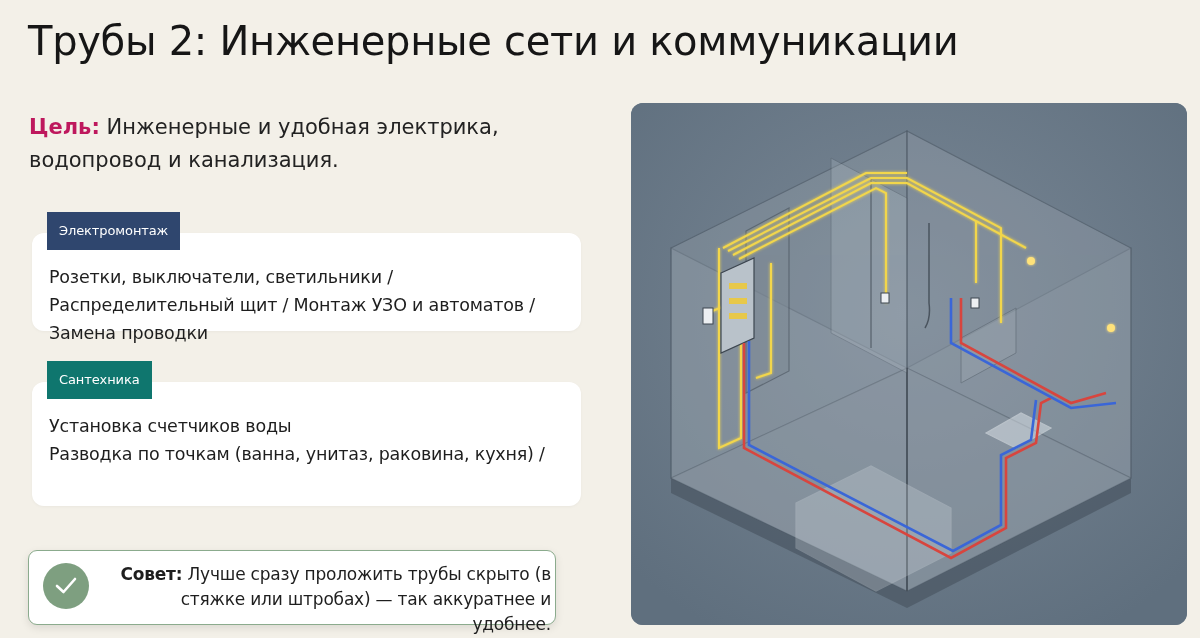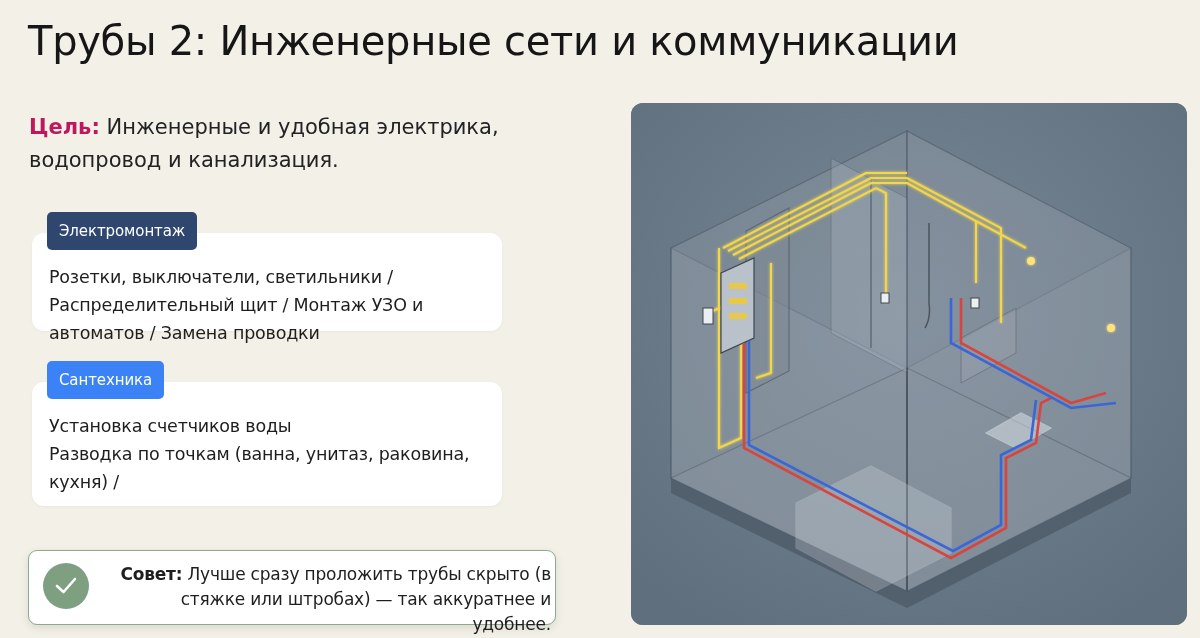--- a/index.html
+++ b/index.html
@@ -14,35 +14,35 @@
     position:absolute; left:28px; top:18px;
     font-size:40px; font-weight:normal; letter-spacing:-0.3px;
     color:#161616; margin:0;
   }
   .goal {
     position:absolute; left:29px; top:111px; width:520px;
     font-size:21px; line-height:33px; color:#222;
   }
   .goal b { font-weight:bold; color:#be185d; }
   .card {
-    position:absolute; left:32px; width:470px;
+    position:absolute; left:32px; width:549px;
     background:#ffffff; border-radius:12px;
     box-shadow:0 1px 3px rgba(0,0,0,0.04);
   }
   .card-text {
     font-size:17.5px; line-height:28px; color:#1e1e1e;
     padding:0 14px 0 17px; letter-spacing:-0.2px;
   }
   .badge {
-    position:absolute; left:47px; height:38px; border-radius:5px;
-    color:#fff; font-size:15px; line-height:38px; padding:0 12px;
+    position:absolute; left:47px; height:38px; border-radius:0;
+    color:#fff; font-size:13px; line-height:38px; padding:0 12px;
     z-index:2; letter-spacing:-0.1px;
   }
   .badge-elec { top:212px; background:#2f466e; }
-  .badge-plumb { top:361px; background:#3b82f6; }
+  .badge-plumb { top:361px; background:#0f766e; }
   .card-elec { top:233px; height:98px; }
   .card-elec .card-text { padding-top:30px; }
   .card-plumb { top:382px; height:124px; }
   .card-plumb .card-text { padding-top:30px; }
   .tip {
     position:absolute; left:28px; top:550px; width:526px; height:73px;
     background:#fff; border:1.5px solid #8bab8d; border-radius:9px;
     box-shadow:0 3px 8px rgba(0,0,0,0.10);
     text-align:right;
   }

